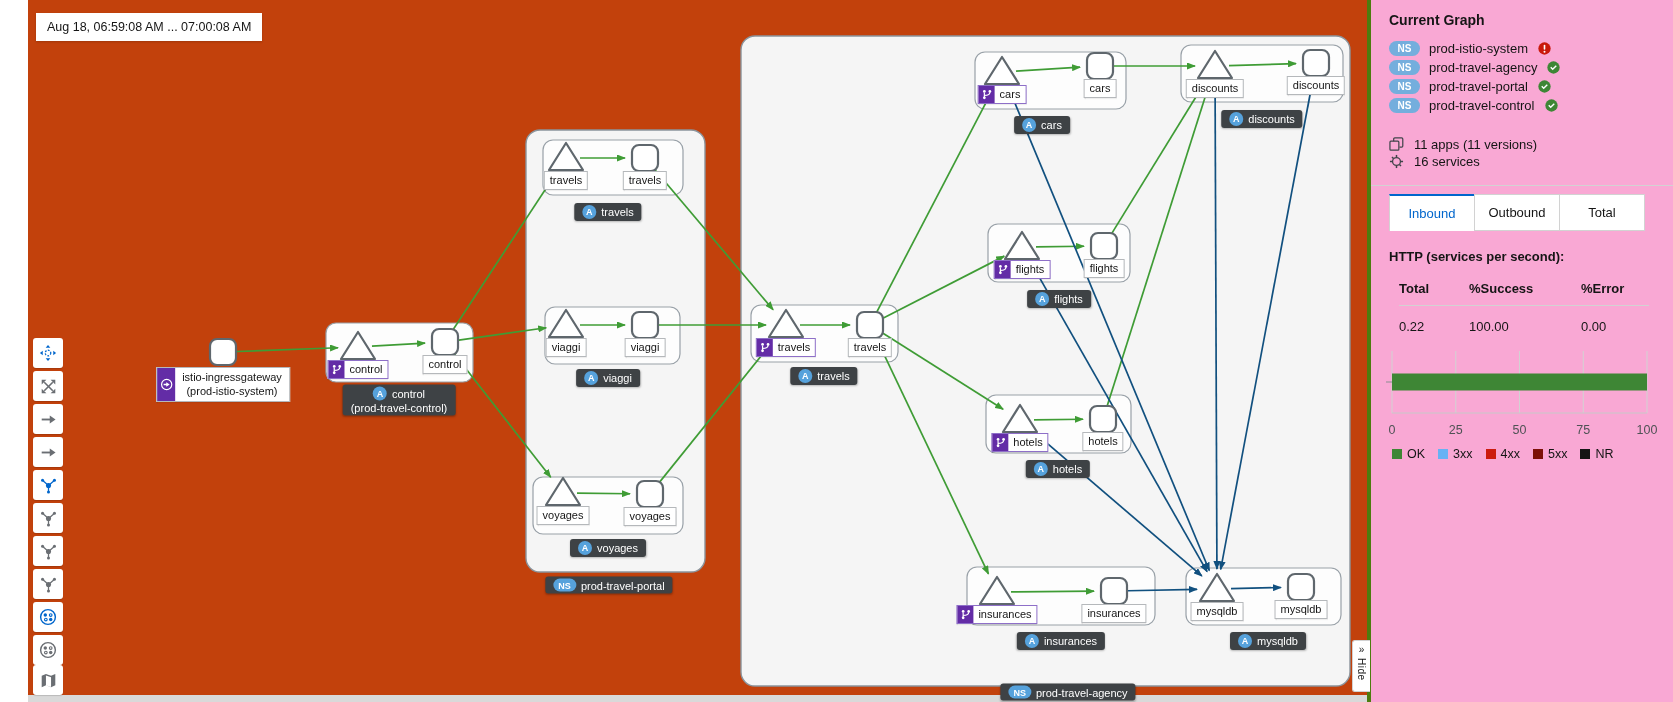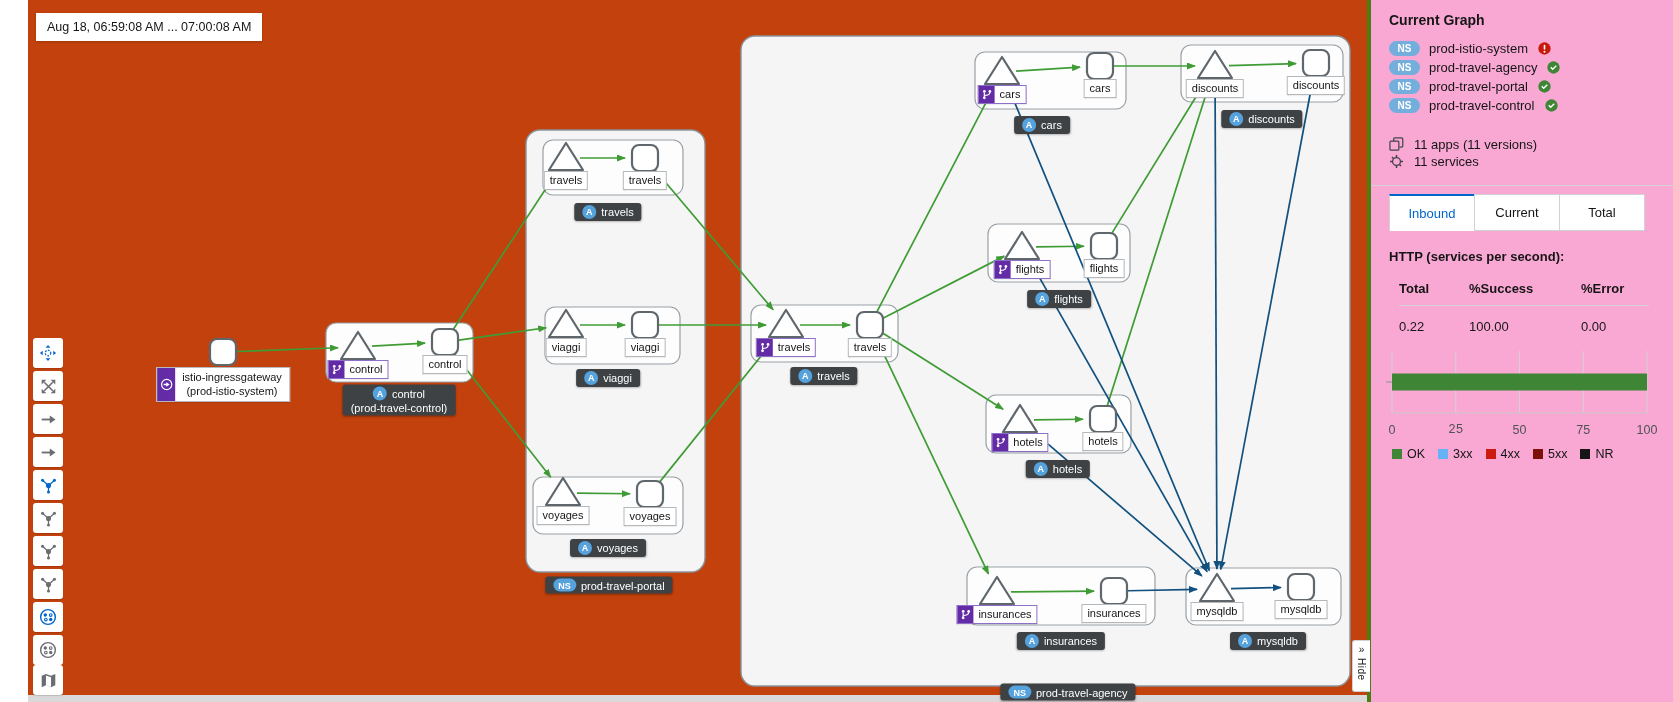--- a/index.html
+++ b/index.html
@@ -578,27 +578,27 @@
               <g stroke="#40444a" stroke-width="1.6">
                 <line x1="8" y1="1" x2="8" y2="3.4"></line>
                 <line x1="8" y1="12.6" x2="8" y2="15"></line>
                 <line x1="1" y1="8" x2="3.4" y2="8"></line>
                 <line x1="12.6" y1="8" x2="15" y2="8"></line>
                 <line x1="3.2" y1="3.2" x2="4.8" y2="4.8"></line>
                 <line x1="11.2" y1="11.2" x2="12.8" y2="12.8"></line>
               </g>
             </svg>
           </span>
-          <span>11 services</span>
+          <span>16 services</span>
         </li>
       </ul>
     <hr class="sp-divider">
     <div class="tabs" id="tabs">
         <div class="tab active">Inbound</div>
-        <div class="tab">Current</div>
+        <div class="tab">Outbound</div>
         <div class="tab">Total</div>
       </div>
     <div class="sp-http">HTTP (services per second):</div>
     <table class="sp-table" id="http-table">
         <colgroup>
           <col style="width: 70px;">
           <col style="width: 112px;">
           <col style="width: 68px;">
         </colgroup>
         <thead>
@@ -621,21 +621,21 @@
           <line x1="63.75" y1="2" x2="63.75" y2="64" stroke="#d2d2d2" stroke-width="1"></line>
           <line x1="127.5" y1="2" x2="127.5" y2="64" stroke="#d2d2d2" stroke-width="1"></line>
           <line x1="191.25" y1="2" x2="191.25" y2="64" stroke="#d2d2d2" stroke-width="1"></line>
           <line x1="255" y1="2" x2="255" y2="64" stroke="#d2d2d2" stroke-width="1"></line>
           <line x1="0" y1="64" x2="255" y2="64" stroke="#c8c8c8" stroke-width="1"></line>
           <line x1="-6" y1="33" x2="0" y2="33" stroke="#8a8d90" stroke-width="1"></line>
           <rect x="0" y="24.5" width="255" height="17" fill="#3e8635"></rect>
         </svg></div>
     <div class="x-ticks" id="x-ticks">
         <span style="left: 0px;">0</span>
-        <span style="left: 63.75px; font-family: Liberation Mono, monospace;">25</span>
+        <span style="left: 63.75px;">25</span>
         <span style="left: 127.5px;">50</span>
         <span style="left: 191.25px;">75</span>
         <span style="left: 255px; text-align: center;">100</span>
       </div>
     <div class="legend" id="legend">
         <span class="legend-item">
           <span class="sw" style="background: rgb(62, 134, 53);"></span>
           <span>OK</span>
         </span>
         <span class="legend-item">

